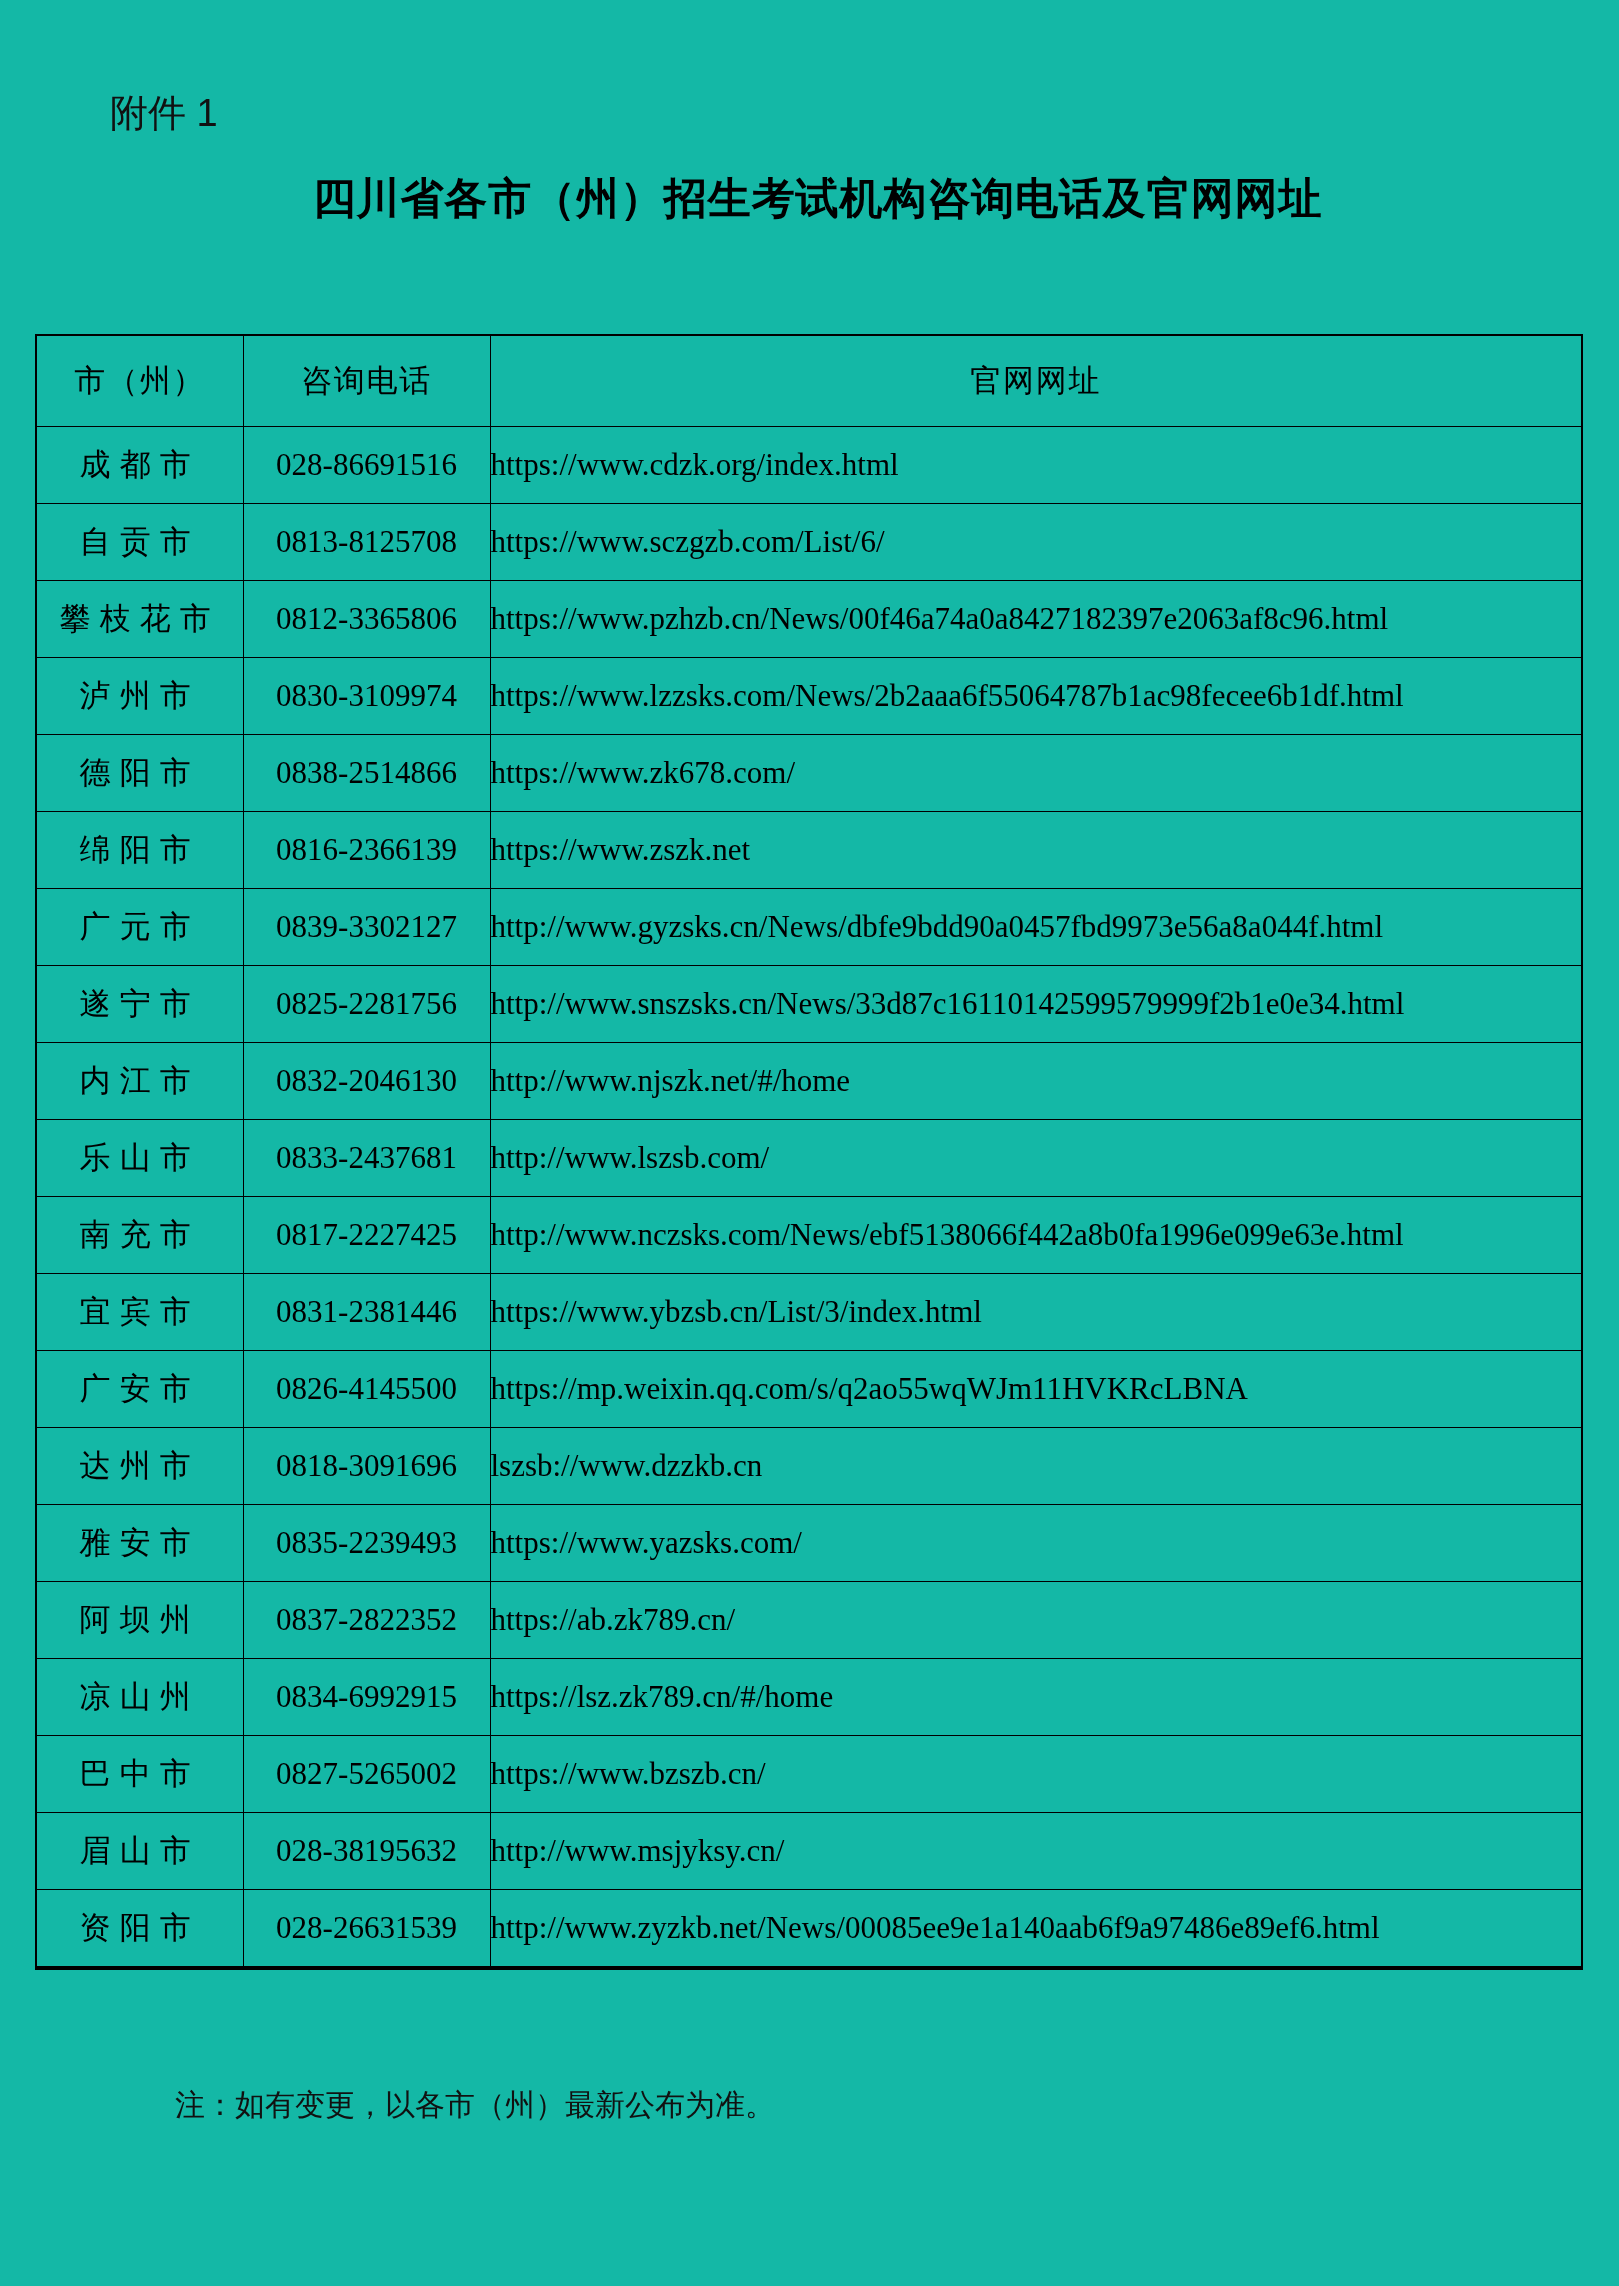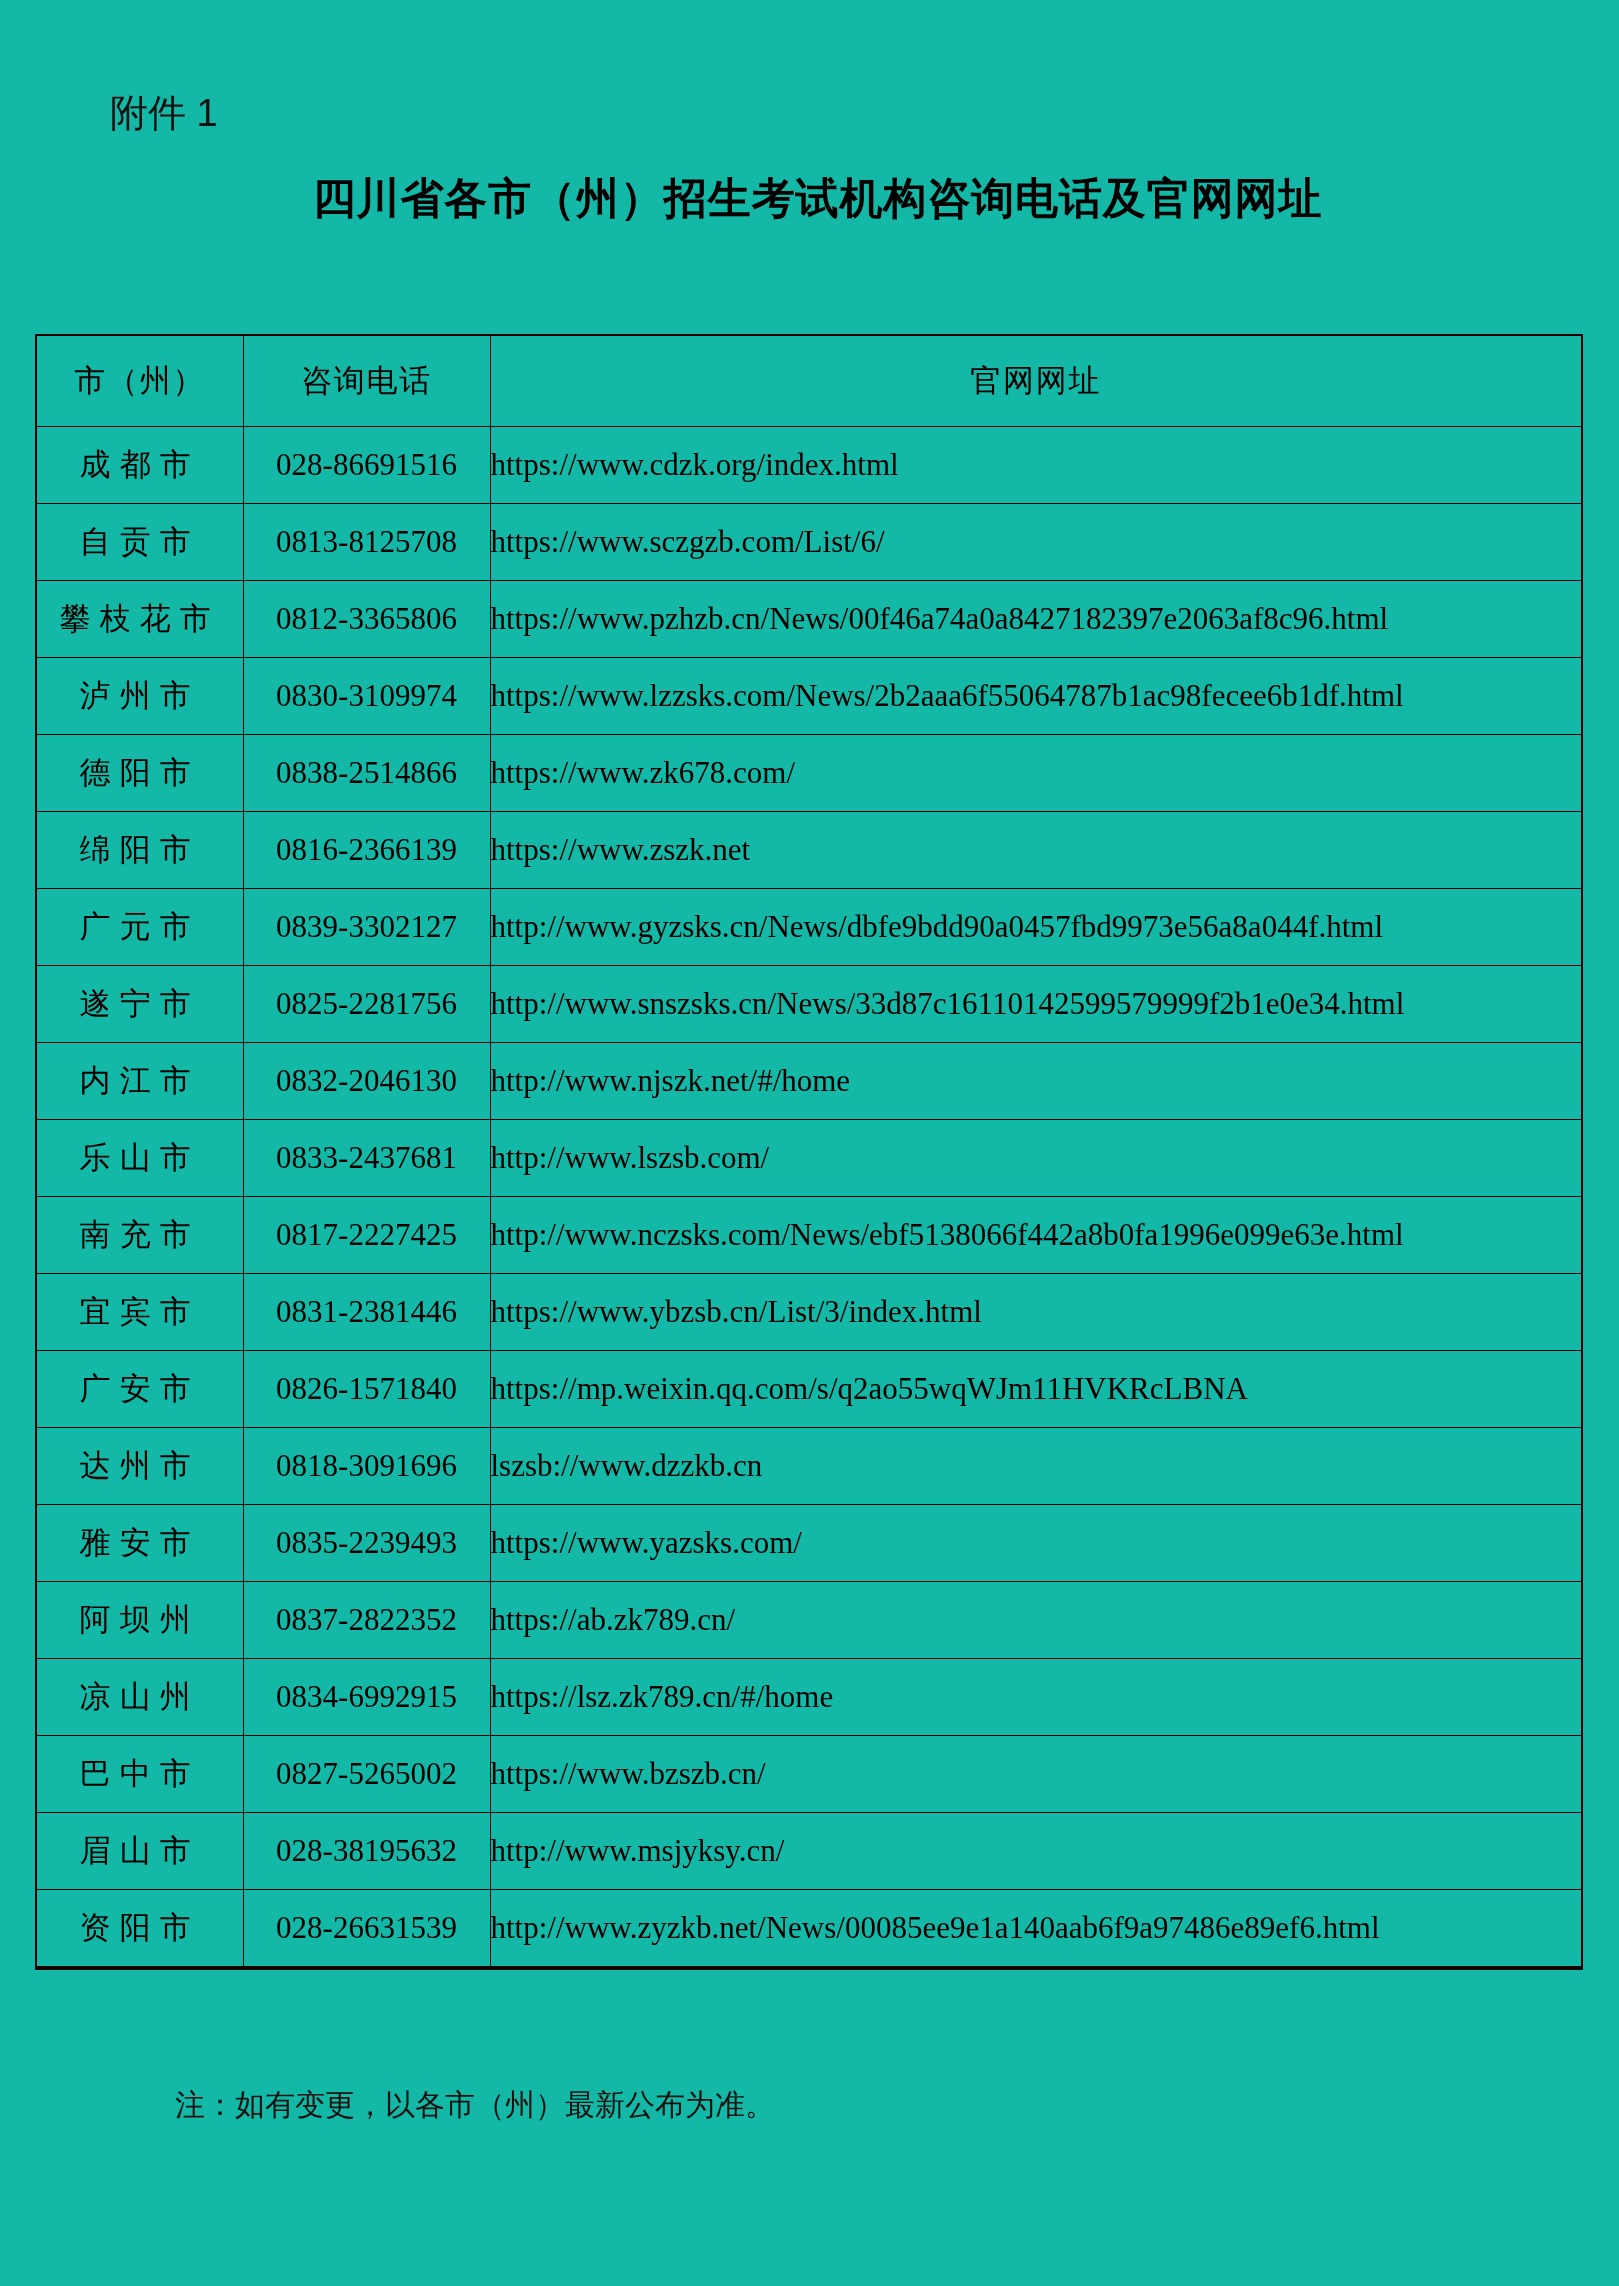--- a/index.html
+++ b/index.html
@@ -162,21 +162,21 @@
         <td class="phone">0817-2227425</td>
         <td class="url">http://www.nczsks.com/News/ebf5138066f442a8b0fa1996e099e63e.html</td>
       </tr>
       <tr>
         <td class="city">宜宾市</td>
         <td class="phone">0831-2381446</td>
         <td class="url">https://www.ybzsb.cn/List/3/index.html</td>
       </tr>
       <tr>
         <td class="city">广安市</td>
-        <td class="phone">0826-1571840</td>
+        <td class="phone">0826-4145500</td>
         <td class="url">https://mp.weixin.qq.com/s/q2ao55wqWJm11HVKRcLBNA</td>
       </tr>
       <tr>
         <td class="city">达州市</td>
         <td class="phone">0818-3091696</td>
         <td class="url">lszsb://www.dzzkb.cn</td>
       </tr>
       <tr>
         <td class="city">雅安市</td>
         <td class="phone">0835-2239493</td>

